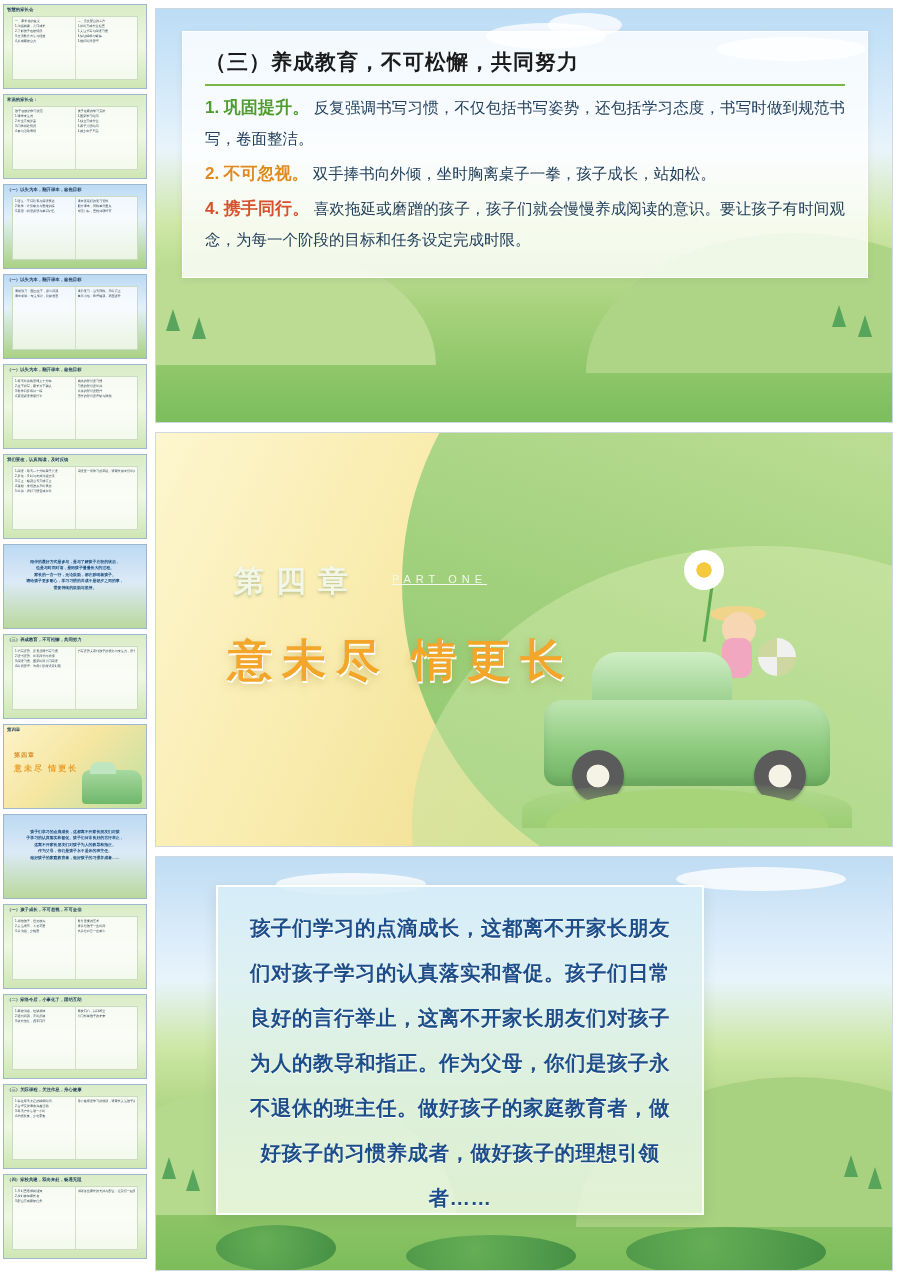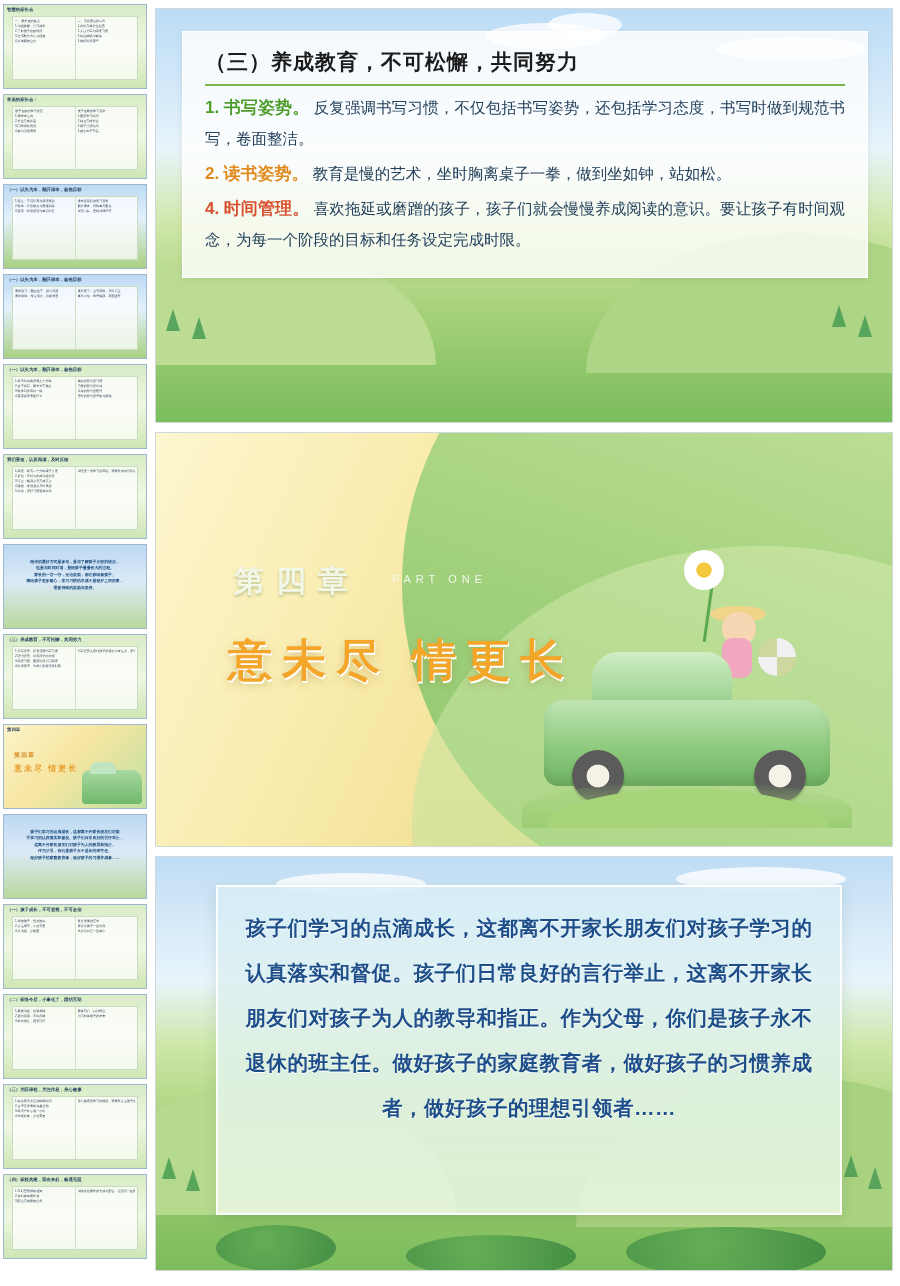--- a/index.html
+++ b/index.html
@@ -222,20 +222,21 @@
     color: #f2f7e8;
     letter-spacing: 12px;
     text-shadow: 0 2px 3px rgba(120,140,90,.45);
   }
   .ch-part {
     position: absolute;
     left: 236px; top: 140px;
     font-size: 11px;
     letter-spacing: 5px;
     color: #f3f8ea;
+    text-decoration: underline;
   }
   .ch-title {
     position: absolute;
     left: 72px; top: 198px;
     font-size: 44px;
     font-weight: bold;
     color: #f3a62a;
     letter-spacing: 10px;
     text-shadow: 1px 2px 0 #ffffff, 0 4px 8px rgba(150,120,40,.35);
   }
@@ -307,21 +308,21 @@
   }
 
   
   #slide3 {
     background:
       linear-gradient(180deg,#bfdcf3 0%, #dcedfa 20%, #e8f4fb 30%, #cde7a6 46%, #a6d078 66%, #7cbc5b 100%);
   }
   .glass {
     position: absolute;
     left: 60px; top: 28px;
-    width: 626px; height: 330px;
+    width: 488px; height: 330px;
     background: linear-gradient(180deg, rgba(215,238,248,.86), rgba(235,247,225,.86));
     border: 2px solid rgba(255,255,255,.9);
     box-shadow: 0 4px 12px rgba(70,100,70,.15);
     padding: 18px 26px;
   }
   .glass p {
     margin: 0;
     font-size: 20.5px;
     line-height: 45px;
     font-weight: bold;
@@ -548,34 +549,34 @@
       <div class="tree" style="left:10px; top:300px;"></div>
       <div class="tree" style="left:36px; top:308px;"></div>
       <div class="tree" style="left:676px; top:296px;"></div>
       <div class="tree" style="left:702px; top:306px;"></div>
 
       <div class="card">
         <h1>（三）养成教育，不可松懈，共同努力</h1>
 
         <div class="bullet">
           <span class="lead lead-green">1.</span>
-          <span class="lead lead-green">书写姿势。</span>
+          <span class="lead lead-green">巩固提升。</span>
           <span>反复强调书写习惯，不仅包括书写姿势，还包括学习态度，书写时做到规范书写，卷面整洁。</span>
         </div>
 
         <div class="bullet">
           <span class="lead lead-orange">2.</span>
-          <span class="lead lead-orange">读书姿势。</span>
-          <span>教育是慢的艺术，坐时胸离桌子一拳，做到坐如钟，站如松。</span>
+          <span class="lead lead-orange">不可忽视。</span>
+          <span>双手捧书向外倾，坐时胸离桌子一拳，孩子成长，站如松。</span>
         </div>
 
 
         <div class="bullet">
           <span class="lead lead-red">4.</span>
-          <span class="lead lead-red">时间管理。</span>
+          <span class="lead lead-red">携手同行。</span>
           <span>喜欢拖延或磨蹭的孩子，孩子们就会慢慢养成阅读的意识。要让孩子有时间观念，为每一个阶段的目标和任务设定完成时限。</span>
         </div>
       </div>
     </div>
 
     <div class="slide" id="slide2">
       <div class="curve"></div>
       <div class="curve2"></div>
       <div class="ch-kicker">第四章</div>
       <div class="ch-part">PART ONE</div>

